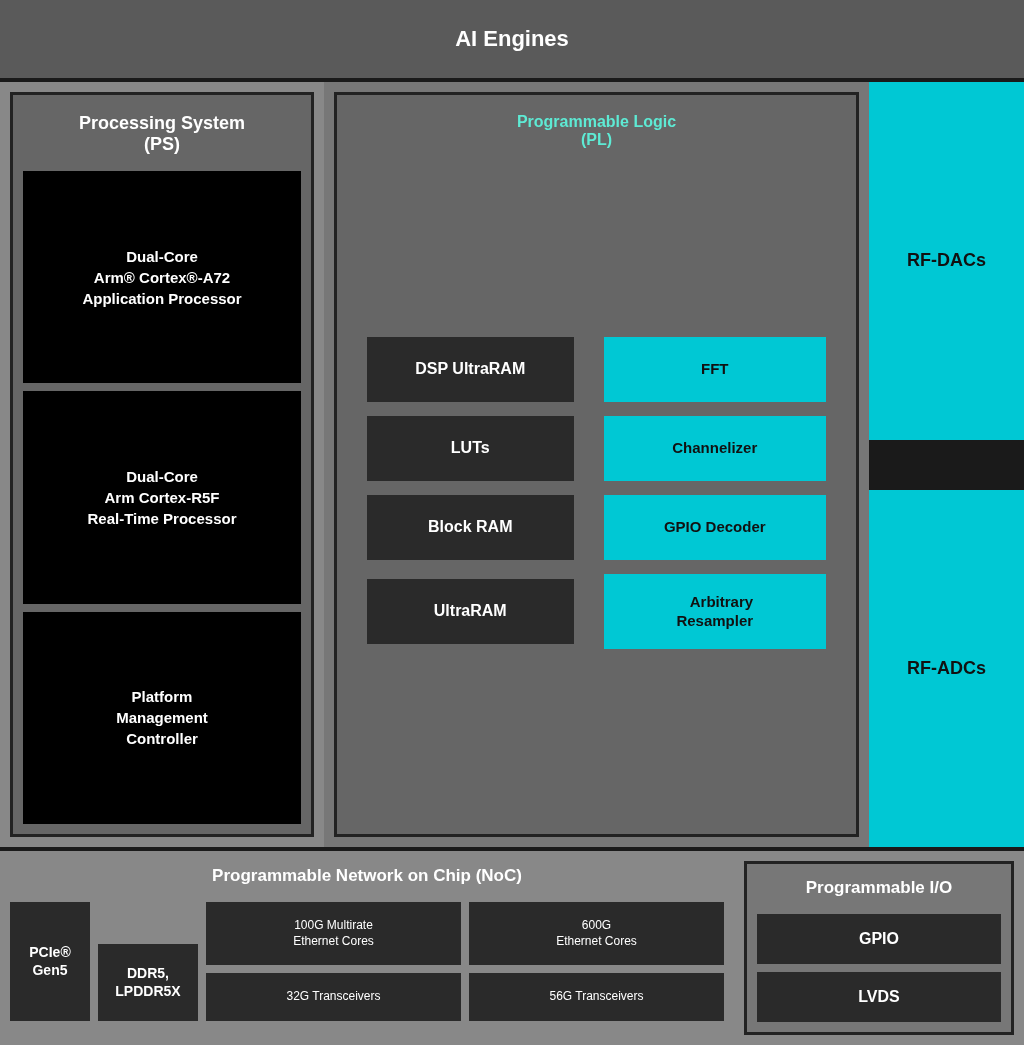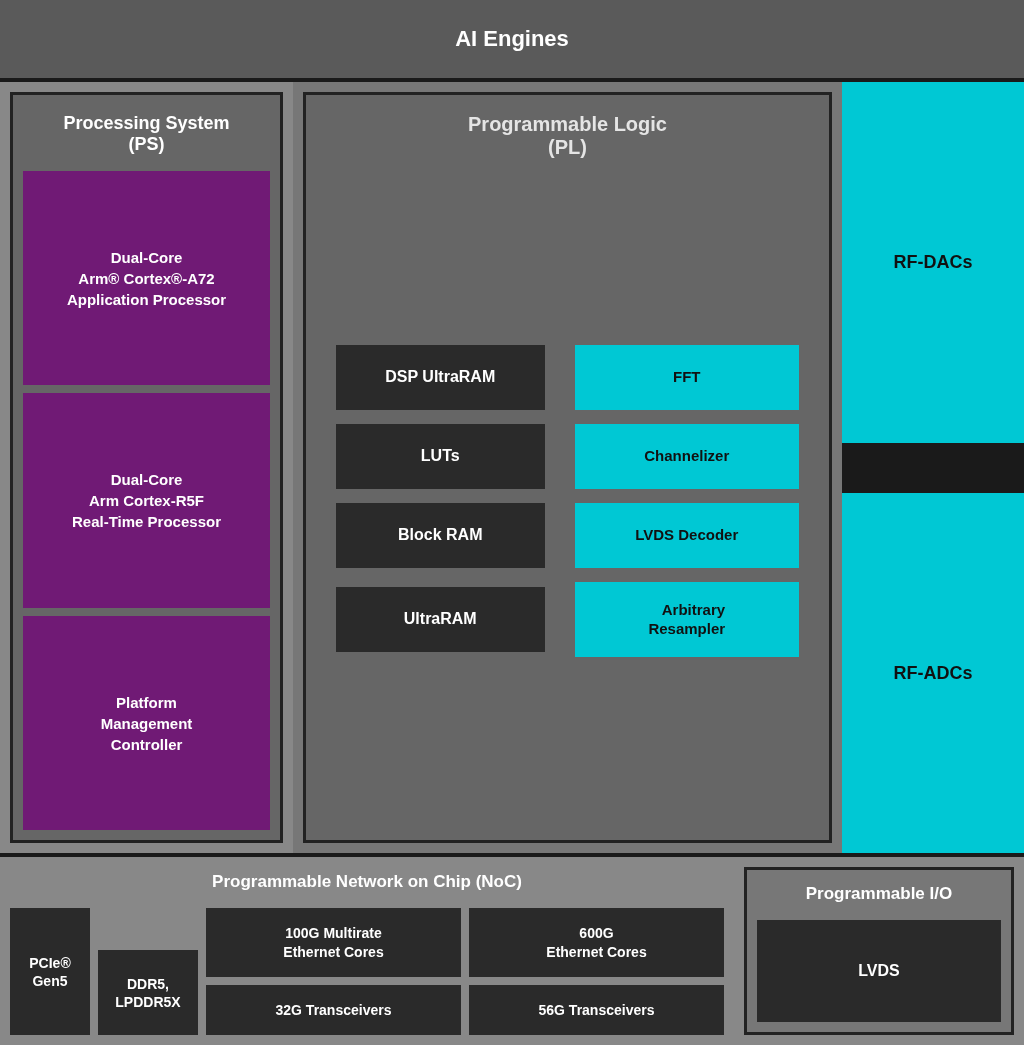--- a/index.html
+++ b/index.html
@@ -38,21 +38,21 @@
     
     .middle-section {
       display: flex;
       flex: 1;
       background: #888;
       border-bottom: 4px solid #1a1a1a;
     }
 
     
     .ps-section {
-      width: 293px;
+      width: 324px;
       background: #888;
       padding: 10px;
       display: flex;
       flex-direction: column;
     }
 
     .ps-inner {
       border: 3px solid #222;
       background: #666;
       flex: 1;
@@ -64,21 +64,21 @@
 
     .ps-title {
       color: white;
       font-size: 18px;
       font-weight: bold;
       text-align: center;
       padding: 8px 0;
     }
 
     .ps-block {
-      background: #701a75;
+      background: #000000;
       color: white;
       padding: 18px 12px;
       text-align: center;
       font-size: 15px;
       font-weight: bold;
       line-height: 1.4;
       flex: 1;
       display: flex;
       align-items: center;
       justify-content: center;
@@ -97,22 +97,22 @@
       border: 3px solid #222;
       background: #666;
       flex: 1;
       padding: 10px;
       display: flex;
       flex-direction: column;
       gap: 0;
     }
 
     .pl-title {
-      color: #e5e5e5;
-      font-size: 20px;
+      color: #5eead4;
+      font-size: 16px;
       font-weight: bold;
       text-align: center;
       padding: 8px 0 12px 0;
     }
 
     .pl-grid {
       display: flex;
       flex-direction: column;
       gap: 14px;
       flex: 1;
@@ -150,21 +150,21 @@
       flex: 1;
       min-height: 65px;
       display: flex;
       align-items: center;
       justify-content: center;
       line-height: 1.3;
     }
 
     
     .rf-section {
-      width: 182px;
+      width: 155px;
       background: #f97316;
       display: flex;
       flex-direction: column;
     }
 
     .rf-dac {
       background: #00c8d4;
       flex: 1;
       display: flex;
       align-items: center;
@@ -231,22 +231,22 @@
       display: flex;
       align-items: center;
       justify-content: center;
     }
 
     .noc-item-medium {
       background: #2a2a2a;
       color: white;
       padding: 16px 8px;
       text-align: center;
-      font-size: 14px;
-      font-weight: bold;
+      font-size: 12px;
+      font-weight: normal;
       line-height: 1.3;
       flex: 1;
       display: flex;
       align-items: center;
       justify-content: center;
     }
 
     .noc-left-items {
       display: flex;
       gap: 8px;
@@ -349,21 +349,21 @@
           <div class="pl-row">
             <div class="pl-block-dark">DSP UltraRAM</div>
             <div class="pl-block-cyan">FFT</div>
           </div>
           <div class="pl-row">
             <div class="pl-block-dark">LUTs</div>
             <div class="pl-block-cyan">Channelizer</div>
           </div>
           <div class="pl-row">
             <div class="pl-block-dark">Block RAM</div>
-            <div class="pl-block-cyan">LVDS Decoder</div>
+            <div class="pl-block-cyan">GPIO Decoder</div>
           </div>
           <div class="pl-row">
             <div class="pl-block-dark">UltraRAM</div>
             <div class="pl-block-cyan">Arbitrary<br>Resampler</div>
           </div>
         </div>
       </div>
     </div>
 
     <div class="rf-section">
@@ -396,19 +396,20 @@
             <div class="noc-item-medium">32G Transceivers</div>
             <div class="noc-item-medium">56G Transceivers</div>
           </div>
         </div>
       </div>
     </div>
 
     <div class="pio-section">
       <div class="pio-inner">
         <div class="pio-title">Programmable I/O</div>
+        <div class="pio-block">GPIO</div>
         <div class="pio-block">LVDS</div>
       </div>
     </div>
 
   </div>
 
 </div>
 
 </body></html>

